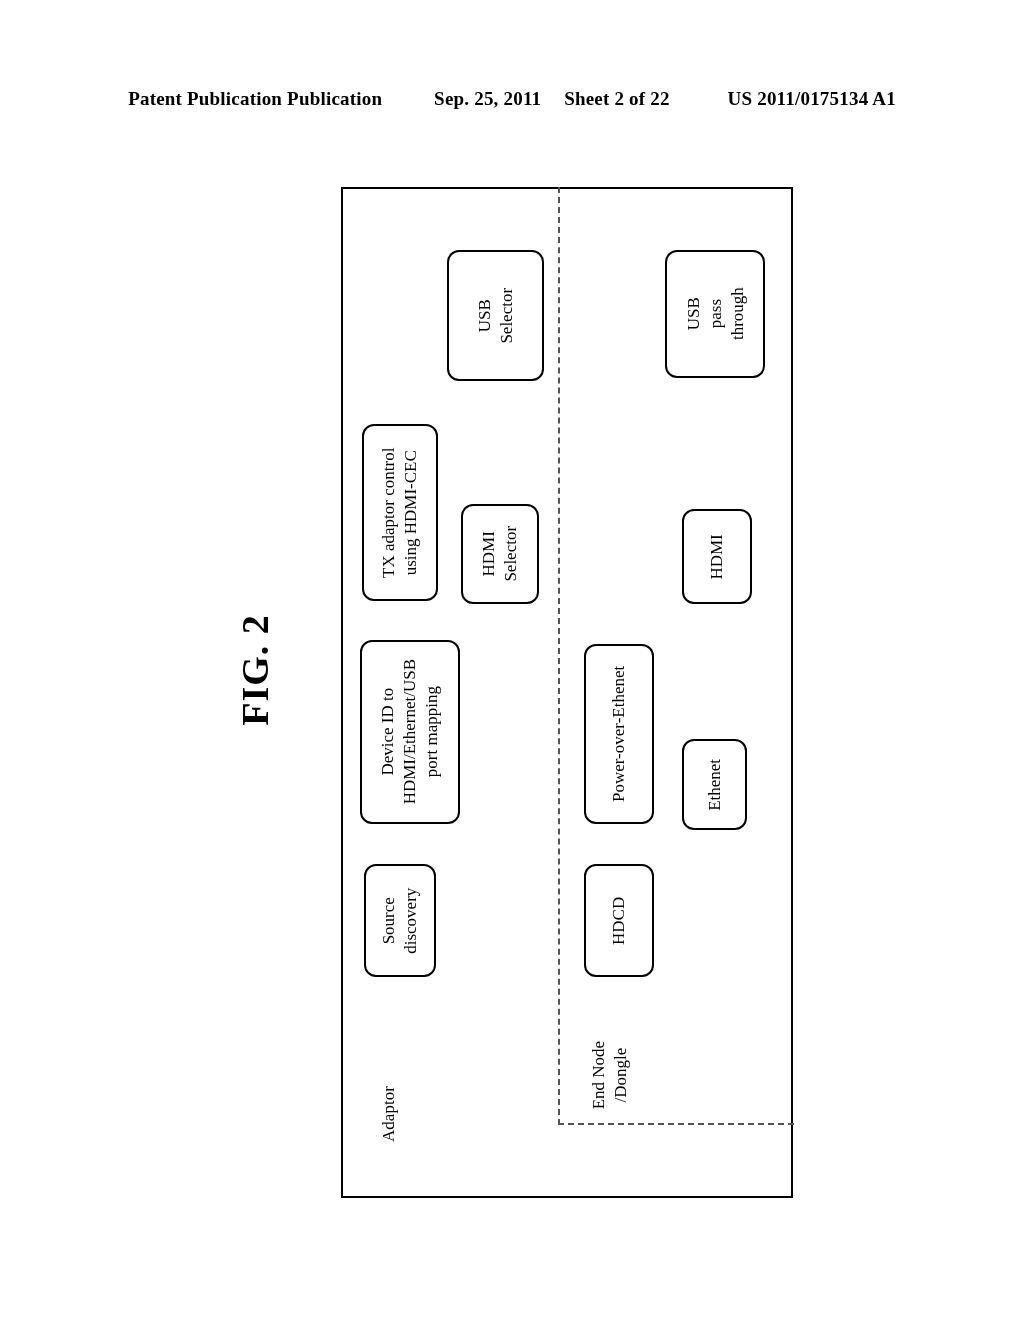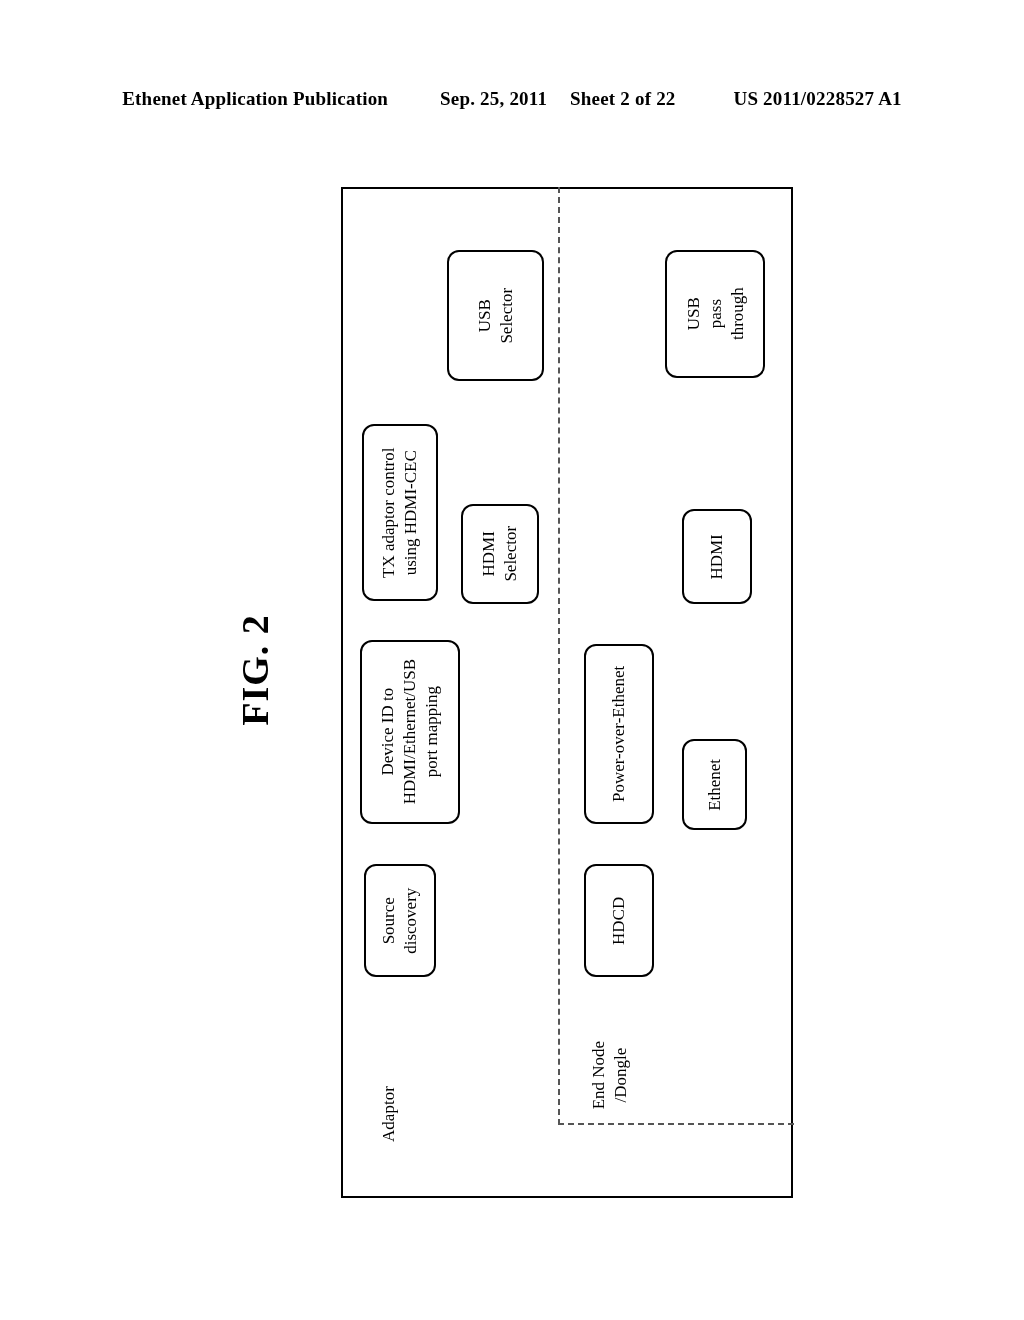--- a/index.html
+++ b/index.html
@@ -134,27 +134,27 @@
   #box-hdcd                { left: 584px; top: 864px;  width: 70px;  height: 113px; }
 
   
   #caption-adaptor  { left: 352px; top: 1044px; width: 74px; height: 140px; }
   #caption-endnode  { left: 568px; top: 1000px; width: 84px; height: 150px; }
 </style>
 </head>
 <body>
 
 <div id="page-header">
-  <span class="hdr-seg">Ethenet Application Publication</span>
+  <span class="hdr-seg">Patent Publication Publication</span>
   <span class="gap-a"></span>
   <span class="hdr-seg">Sep. 25, 2011</span>
   <span class="gap-b"></span>
   <span class="hdr-seg">Sheet 2 of 22</span>
   <span class="gap-c"></span>
-  <span class="hdr-seg">US 2011/0228527 A1</span>
+  <span class="hdr-seg">US 2011/0175134 A1</span>
 </div>
 
 <div id="fig-label">
   <span class="fig-text">FIG. 2</span>
 </div>
 
 <div id="adaptor-frame"></div>
 
 <div id="endnode-region"></div>
 

